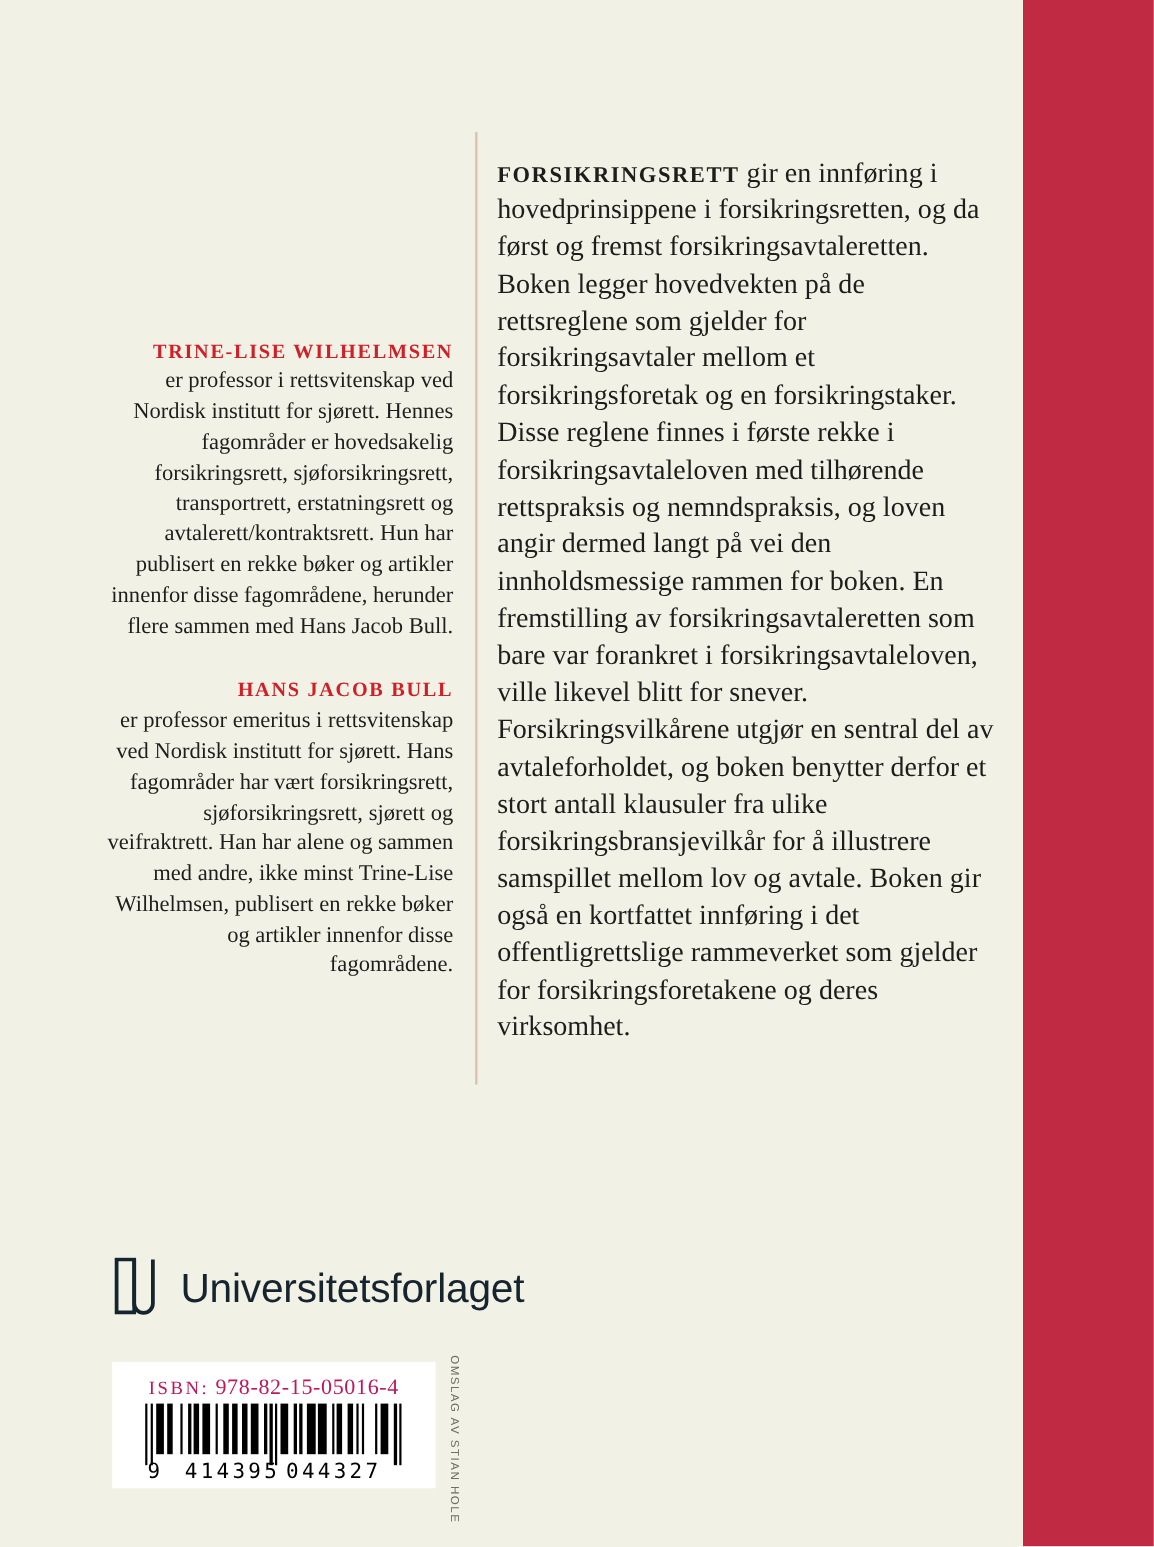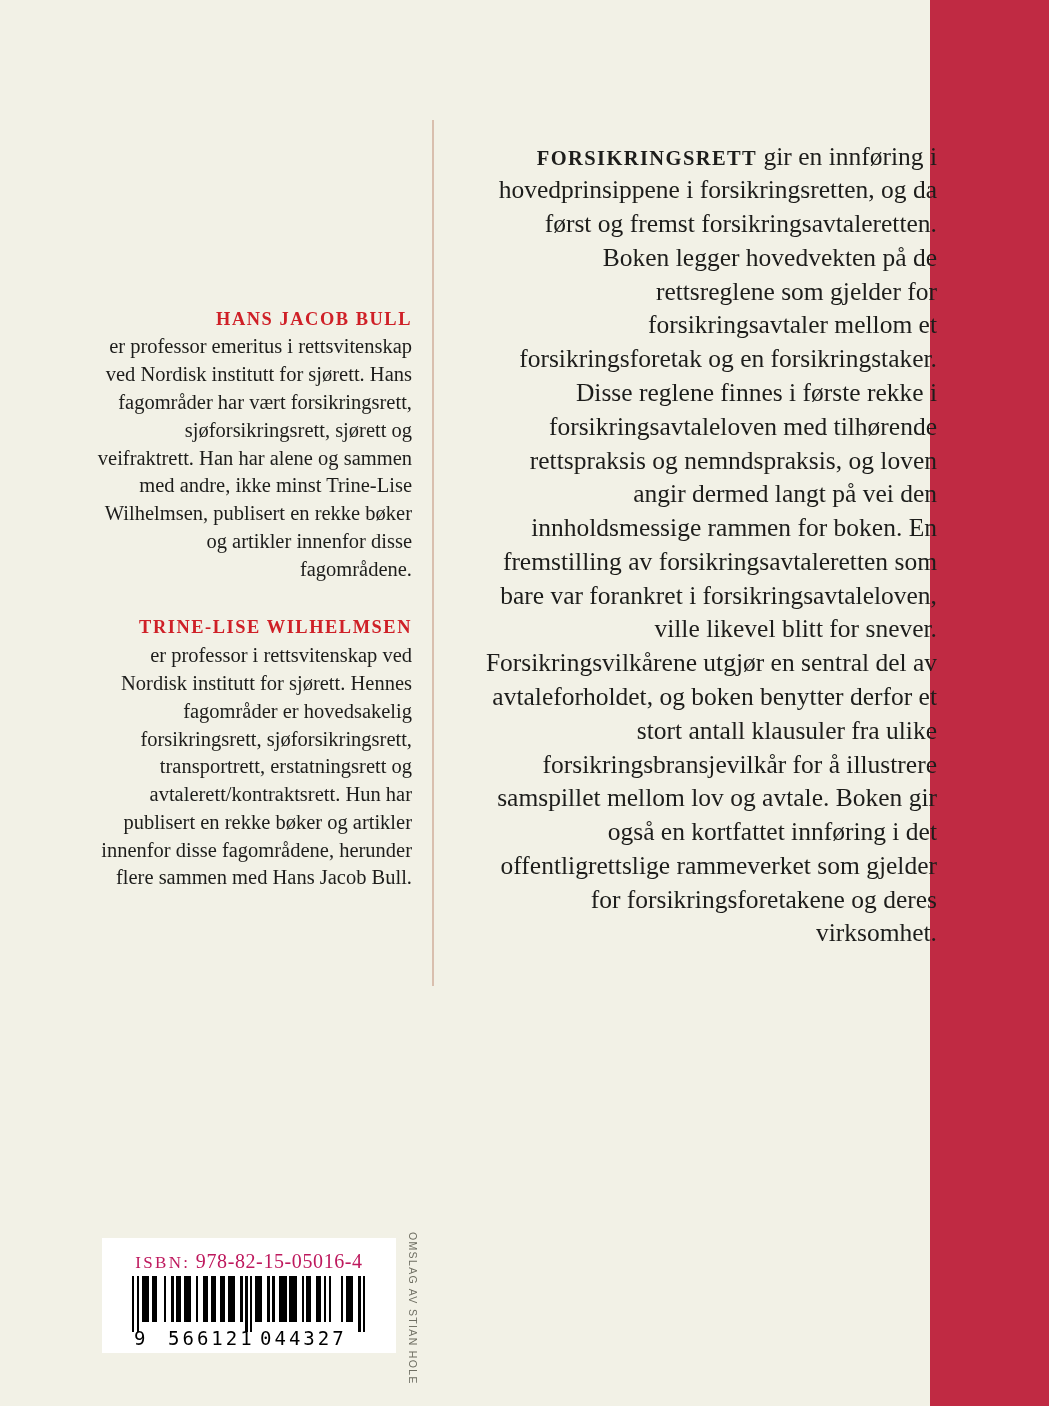--- a/index.html
+++ b/index.html
@@ -61,27 +61,27 @@
     letter-spacing: 1.55px;
     margin-bottom: 2px;
   }
   .author-bio {
     display: inline;
   }
 
   
   #blurb {
     position: absolute;
-    left: 482px;
+    left: 452px;
     top: 114px;
     width: 455px;
     color: #1d1d1b;
     font-size: 25.5px;
     line-height: 1.325;
-    text-align: right;
+    text-align: left;
   }
   #blurb-lead {
     font-weight: bold;
     font-size: 20.5px;
     letter-spacing: 1.4px;
     color: #1d1d1b;
   }
 
   
   #publisher {
@@ -191,35 +191,42 @@
 <body>
 
 <div id="cover">
 
   <div id="spine"></div>
   <div id="column-rule"></div>
 
   <div id="authors">
 
     <p class="author-block">
+      <span class="author-name">TRINE-LISE WILHELMSEN</span>
+      <span class="author-bio">er professor i rettsvitenskap ved Nordisk institutt for sjørett. Hennes fagområder er hovedsakelig forsikringsrett, sjøforsikringsrett, transportrett, erstatningsrett og avtalerett/kontraktsrett. Hun har publisert en rekke bøker og artikler innenfor disse fagområdene, herunder flere sammen med Hans Jacob Bull.</span>
+    </p>
+
+    <p class="author-block">
       <span class="author-name">HANS JACOB BULL</span>
       <span class="author-bio">er professor emeritus i rettsvitenskap ved Nordisk institutt for sjørett. Hans fagområder har vært forsikringsrett, sjøforsikringsrett, sjørett og veifraktrett. Han har alene og sammen med andre, ikke minst Trine-Lise Wilhelmsen, publisert en rekke bøker og artikler innenfor disse fagområdene.</span>
     </p>
 
-    <p class="author-block">
-      <span class="author-name">TRINE-LISE WILHELMSEN</span>
-      <span class="author-bio">er professor i rettsvitenskap ved Nordisk institutt for sjørett. Hennes fagområder er hovedsakelig forsikringsrett, sjøforsikringsrett, transportrett, erstatningsrett og avtalerett/kontraktsrett. Hun har publisert en rekke bøker og artikler innenfor disse fagområdene, herunder flere sammen med Hans Jacob Bull.</span>
-    </p>
-
   </div>
 
   <p id="blurb">
     <span id="blurb-lead">FORSIKRINGSRETT</span><span> gir en innføring i hovedprinsippene i forsikringsretten, og da først og fremst forsikringsavtaleretten. Boken legger hovedvekten på de rettsreglene som gjelder for forsikringsavtaler mellom et forsikringsforetak og en forsikringstaker. Disse reglene finnes i første rekke i forsikringsavtaleloven med tilhørende rettspraksis og nemndspraksis, og loven angir dermed langt på vei den innholdsmessige rammen for boken. En fremstilling av forsikringsavtaleretten som bare var forankret i forsikringsavtaleloven, ville likevel blitt for snever. Forsikringsvilkårene utgjør en sentral del av avtaleforholdet, og boken benytter derfor et stort antall klausuler fra ulike forsikringsbransjevilkår for å illustrere samspillet mellom lov og avtale. Boken gir også en kortfattet innføring i det offentligrettslige rammeverket som gjelder for forsikringsforetakene og deres virksomhet.</span>
   </p>
 
+  <div id="publisher">
+    <svg id="publisher-mark" viewBox="0 0 40 56">
+      <path d="M4 2 L4 50 A 0 0 0 0 0 4 50 L20 50 L20 2 Z" fill="none" stroke="#15242e" stroke-width="3.4"></path>
+      <path d="M20 2 L20 42 A 8.5 8.5 0 0 0 37 42 L37 2" fill="none" stroke="#15242e" stroke-width="3.4"></path>
+    </svg>
+    <span id="publisher-name">Universitetsforlaget</span>
+  </div>
 
   <div id="barcode-box">
     <div id="isbn-text">
       <span class="isbn-label">ISBN:</span>
       <span>978-82-15-05016-4</span>
     </div>
     <div id="barcode-graphic">
       <div id="barcode-bars">
           <i class="guard" style="width: 2.46316px;"></i>
           <u style="width: 2.46316px; display: block; height: 46px; background: transparent;"></u>
@@ -276,21 +283,21 @@
           <i style="width: 2.46316px;"></i>
           <u style="width: 2.46316px; display: block; height: 46px; background: transparent;"></u>
           <i style="width: 7.38947px;"></i>
           <u style="width: 4.92632px; display: block; height: 46px; background: transparent;"></u>
           <i class="guard" style="width: 2.46316px;"></i>
           <u style="width: 2.46316px; display: block; height: 46px; background: transparent;"></u>
           <i class="guard" style="width: 2.46316px;"></i>
         </div>
       <div id="barcode-digits">
         <span class="bd-lead">9</span>
-        <span class="bd-left">566121</span>
+        <span class="bd-left">414395</span>
         <span class="bd-right">044327</span>
       </div>
     </div>
   </div>
 
   <div id="cover-credit">
     <span>OMSLAG AV STIAN HOLE</span>
   </div>
 
 </div>

